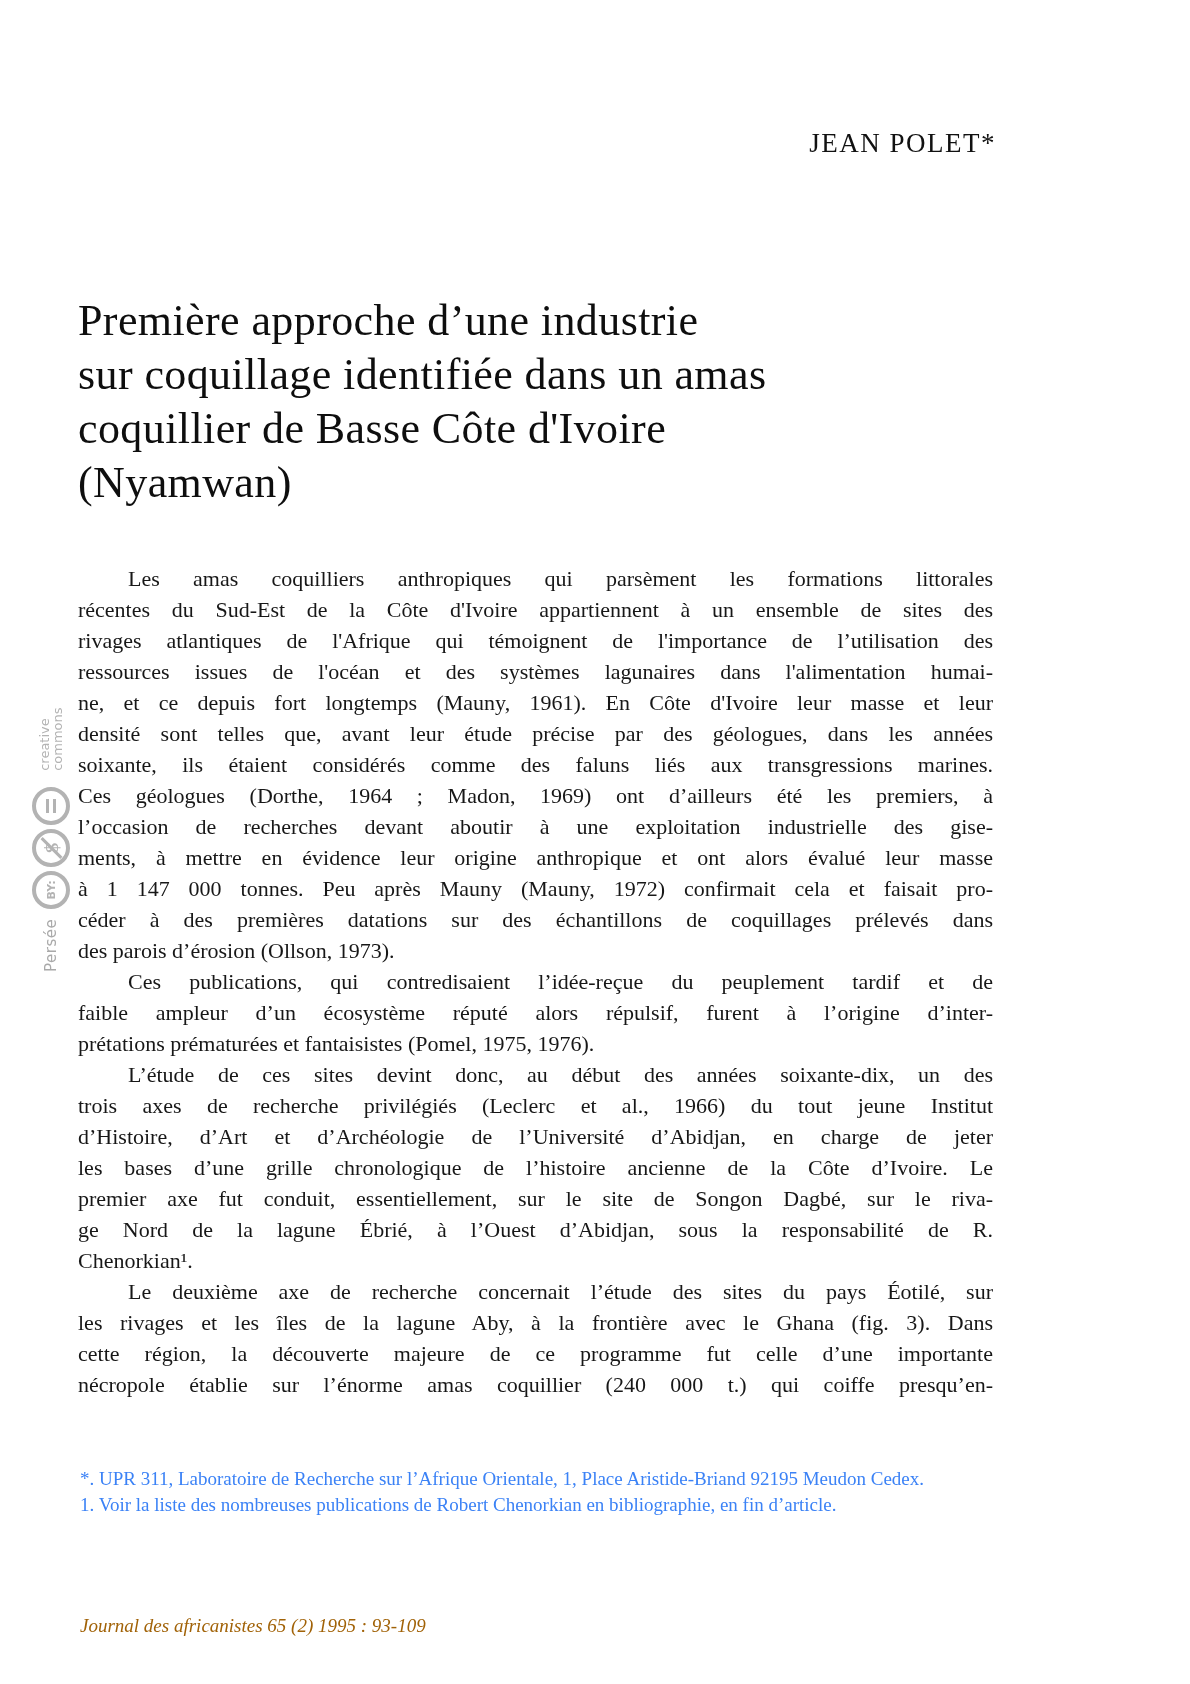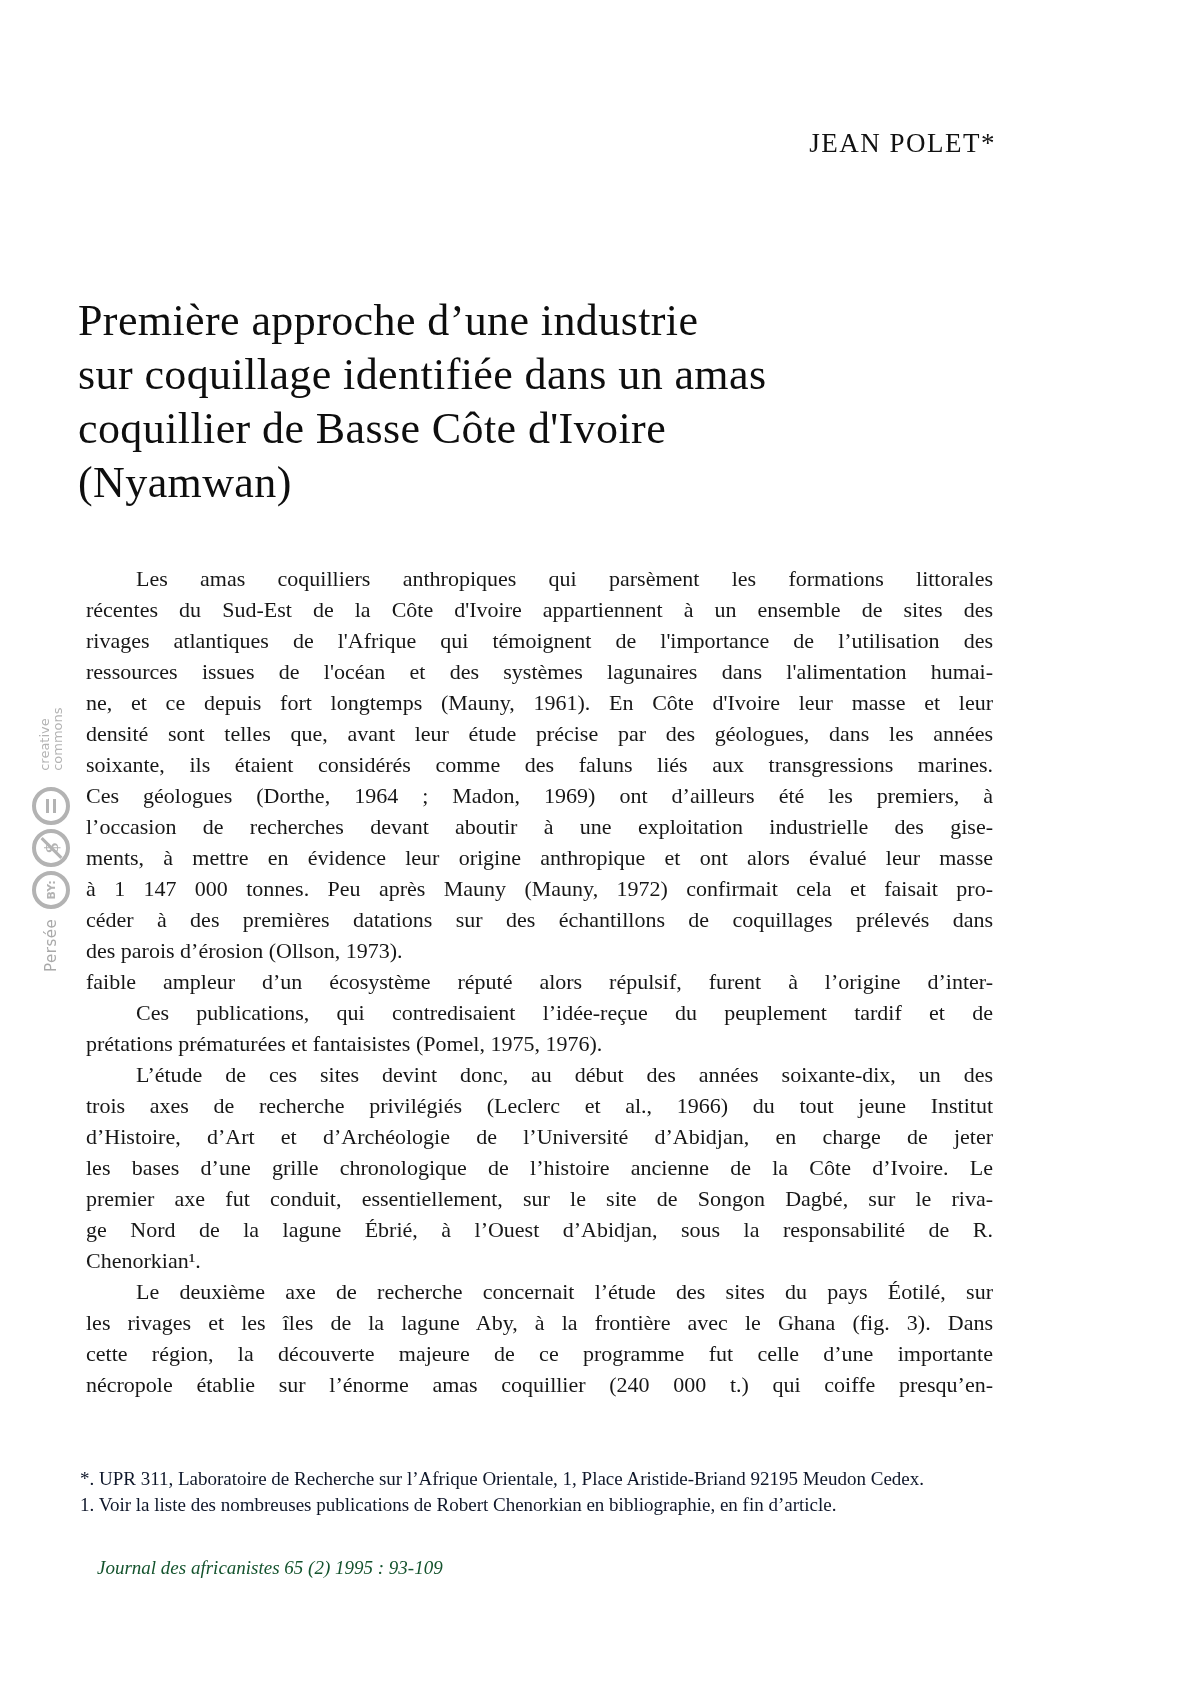--- a/index.html
+++ b/index.html
@@ -45,45 +45,43 @@
     width: 915px;
     font-size: 22px;
     line-height: 31px;
     color: #171717;
   }
   .body-line {
     height: 31px;
     overflow: hidden;
     text-align: justify;
     text-align-last: justify;
-    margin-left: 8px;
   }
   .body-line.para-end { text-align-last: left; }
   .body-line.para-start { padding-left: 50px; }
 
   
   .footnotes {
     position: absolute;
     left: 80px;
     top: 1466px;
     width: 930px;
     font-size: 19px;
     line-height: 26px;
-    color: #0f172a;
+    color: #3b82f6;
   }
 
   
   .journal-footer {
     position: absolute;
     left: 80px;
-    top: 1557px;
+    top: 1615px;
     font-size: 19px;
     font-style: italic;
-    color: #14532d;
-    margin-left: 17px;
+    color: #a16207;
   }
 
   
   .watermark {
     position: absolute;
     left: 29px;
     top: 698px;
     width: 44px;
     height: 274px;
   }
@@ -176,22 +174,22 @@
       <div class="body-line">ressources issues de l'océan et des systèmes lagunaires dans l'alimentation humai-</div>
       <div class="body-line">ne, et ce depuis fort longtemps (Mauny, 1961). En Côte d'Ivoire leur masse et leur</div>
       <div class="body-line">densité sont telles que, avant leur étude précise par des géologues, dans les années</div>
       <div class="body-line">soixante, ils étaient considérés comme des faluns liés aux transgressions marines.</div>
       <div class="body-line">Ces géologues (Dorthe, 1964 ; Madon, 1969) ont d’ailleurs été les premiers, à</div>
       <div class="body-line">l’occasion de recherches devant aboutir à une exploitation industrielle des gise-</div>
       <div class="body-line">ments, à mettre en évidence leur origine anthropique et ont alors évalué leur masse</div>
       <div class="body-line">à 1 147 000 tonnes. Peu après Mauny (Mauny, 1972) confirmait cela et faisait pro-</div>
       <div class="body-line">céder à des premières datations sur des échantillons de coquillages prélevés dans</div>
       <div class="body-line para-end">des parois d’érosion (Ollson, 1973).</div>
+      <div class="body-line para-start">Ces publications, qui contredisaient l’idée-reçue du peuplement tardif et de</div>
       <div class="body-line">faible ampleur d’un écosystème réputé alors répulsif, furent à l’origine d’inter-</div>
-      <div class="body-line para-start">Ces publications, qui contredisaient l’idée-reçue du peuplement tardif et de</div>
       <div class="body-line para-end">prétations prématurées et fantaisistes (Pomel, 1975, 1976).</div>
       <div class="body-line para-start">L’étude de ces sites devint donc, au début des années soixante-dix, un des</div>
       <div class="body-line">trois axes de recherche privilégiés (Leclerc et al., 1966) du tout jeune Institut</div>
       <div class="body-line">d’Histoire, d’Art et d’Archéologie de l’Université d’Abidjan, en charge de jeter</div>
       <div class="body-line">les bases d’une grille chronologique de l’histoire ancienne de la Côte d’Ivoire. Le</div>
       <div class="body-line">premier axe fut conduit, essentiellement, sur le site de Songon Dagbé, sur le riva-</div>
       <div class="body-line">ge Nord de la lagune Ébrié, à l’Ouest d’Abidjan, sous la responsabilité de R.</div>
       <div class="body-line para-end">Chenorkian¹.</div>
       <div class="body-line para-start">Le deuxième axe de recherche concernait l’étude des sites du pays Éotilé, sur</div>
       <div class="body-line">les rivages et les îles de la lagune Aby, à la frontière avec le Ghana (fig. 3). Dans</div>

